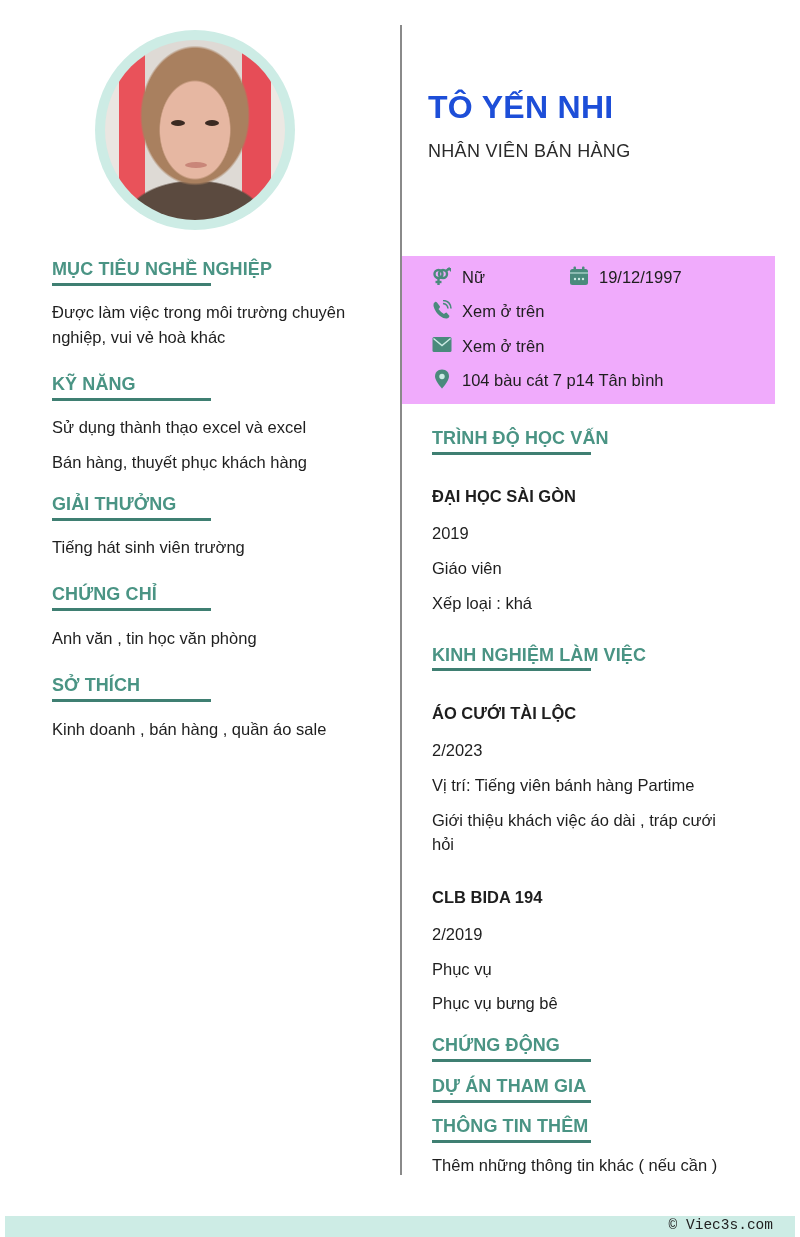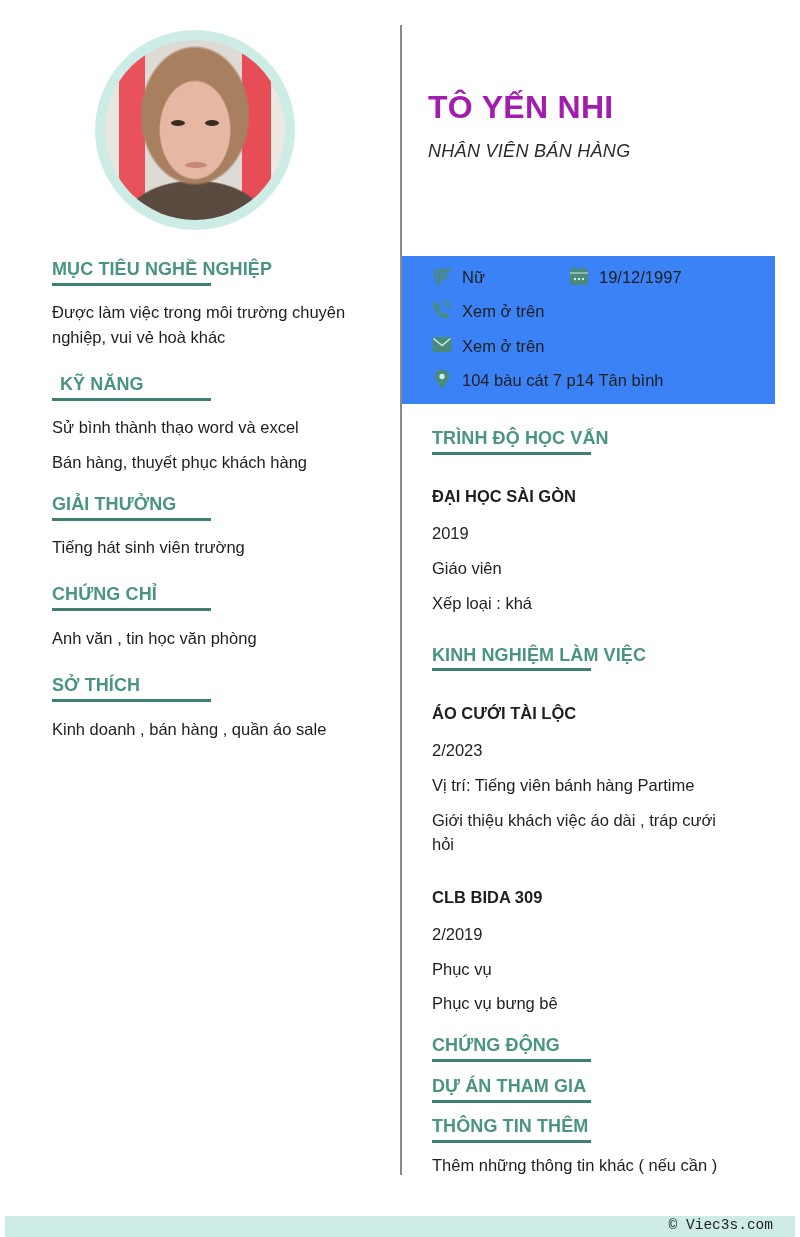--- a/index.html
+++ b/index.html
@@ -20,25 +20,25 @@
   .avatar .eye { position: absolute; top: 80px; width: 14px; height: 6px; border-radius: 50%; background: #3b2a22; }
   .avatar .eye.l { left: 66px; } .avatar .eye.r { left: 100px; }
   .avatar .mouth { position: absolute; left: 80px; top: 122px; width: 22px; height: 6px; border-radius: 50%; background: #c98679; }
 
   .section-title { position: absolute; font-weight: bold; font-size: 18px; color: #4a9484; letter-spacing: 0.1px; }
   .section-rule { position: absolute; width: 159px; height: 3px; background: #3f7f72; }
   .text { position: absolute; font-size: 16.5px; color: #1e1e1e; line-height: 25px; }
   .bold { font-weight: bold; }
 
   
-  .name { position: absolute; left: 428px; top: 89px; font-size: 32px; font-weight: bold; color: #a21caf; letter-spacing: 0.3px; }
-  .job { position: absolute; left: 428px; top: 141px; font-size: 18px; color: #2a2a2a; letter-spacing: 0.3px; font-style: italic; }
+  .name { position: absolute; left: 428px; top: 89px; font-size: 32px; font-weight: bold; color: #1d4ed8; letter-spacing: 0.3px; }
+  .job { position: absolute; left: 428px; top: 141px; font-size: 18px; color: #2a2a2a; letter-spacing: 0.3px; }
 
   
-  .contact-panel { position: absolute; left: 402px; top: 256px; width: 373px; height: 148px; background: #3b82f6; }
+  .contact-panel { position: absolute; left: 402px; top: 256px; width: 373px; height: 148px; background: #f0abfc; }
   .c-icon { position: absolute; width: 20px; height: 20px; }
   .c-text { position: absolute; font-size: 16.5px; color: #1e1e1e; }
 
   .footer { position: absolute; left: 5px; top: 1216px; width: 790px; height: 21px; background: #cdece5; }
   .footer-text { position: absolute; right: 22px; top: 1px; font-family: "Liberation Mono", "DejaVu Sans Mono", monospace; font-size: 14.5px; color: #222; }
 </style>
 </head>
 <body>
 
 <div class="divider"></div>
@@ -48,23 +48,23 @@
   <div class="eye l"></div>
   <div class="eye r"></div>
   <div class="mouth"></div>
 </div>
 
 <div class="section-title" style="left:52px;top:259px">MỤC TIÊU NGHỀ NGHIỆP</div>
 <div class="section-rule" style="left:52px;top:283px"></div>
 <div class="text" style="left:52px;top:300px">Được làm việc trong môi trường chuyên</div>
 <div class="text" style="left:52px;top:325px">nghiệp, vui vẻ hoà khác</div>
 
-<div class="section-title" style="left:60px;top:374px">KỸ NĂNG</div>
+<div class="section-title" style="left:52px;top:374px">KỸ NĂNG</div>
 <div class="section-rule" style="left:52px;top:398px"></div>
-<div class="text" style="left:52px;top:415px">Sử bình thành thạo word và excel</div>
+<div class="text" style="left:52px;top:415px">Sử dụng thành thạo excel và excel</div>
 <div class="text" style="left:52px;top:450px">Bán hàng, thuyết phục khách hàng</div>
 
 <div class="section-title" style="left:52px;top:494px">GIẢI THƯỞNG</div>
 <div class="section-rule" style="left:52px;top:518px"></div>
 <div class="text" style="left:52px;top:535px">Tiếng hát sinh viên trường</div>
 
 <div class="section-title" style="left:52px;top:584px">CHỨNG CHỈ</div>
 <div class="section-rule" style="left:52px;top:608px"></div>
 <div class="text" style="left:52px;top:626px">Anh văn , tin học văn phòng</div>
 
@@ -128,21 +128,21 @@
 
 <div class="section-title" style="left:432px;top:645px">KINH NGHIỆM LÀM VIỆC</div>
 <div class="section-rule" style="left:432px;top:668px"></div>
 
 <div class="text bold" style="left:432px;top:701px">ÁO CƯỚI TÀI LỘC</div>
 <div class="text" style="left:432px;top:738px">2/2023</div>
 <div class="text" style="left:432px;top:773px">Vị trí: Tiếng viên bánh hàng Partime</div>
 <div class="text" style="left:432px;top:808px">Giới thiệu khách việc áo dài , tráp cưới</div>
 <div class="text" style="left:432px;top:832px">hỏi</div>
 
-<div class="text bold" style="left:432px;top:885px">CLB BIDA 309</div>
+<div class="text bold" style="left:432px;top:885px">CLB BIDA 194</div>
 <div class="text" style="left:432px;top:922px">2/2019</div>
 <div class="text" style="left:432px;top:957px">Phục vụ</div>
 <div class="text" style="left:432px;top:991px">Phục vụ bưng bê</div>
 
 <div class="section-title" style="left:432px;top:1035px">CHỨNG ĐỘNG</div>
 <div class="section-rule" style="left:432px;top:1059px"></div>
 
 <div class="section-title" style="left:432px;top:1076px">DỰ ÁN THAM GIA</div>
 <div class="section-rule" style="left:432px;top:1100px"></div>
 

